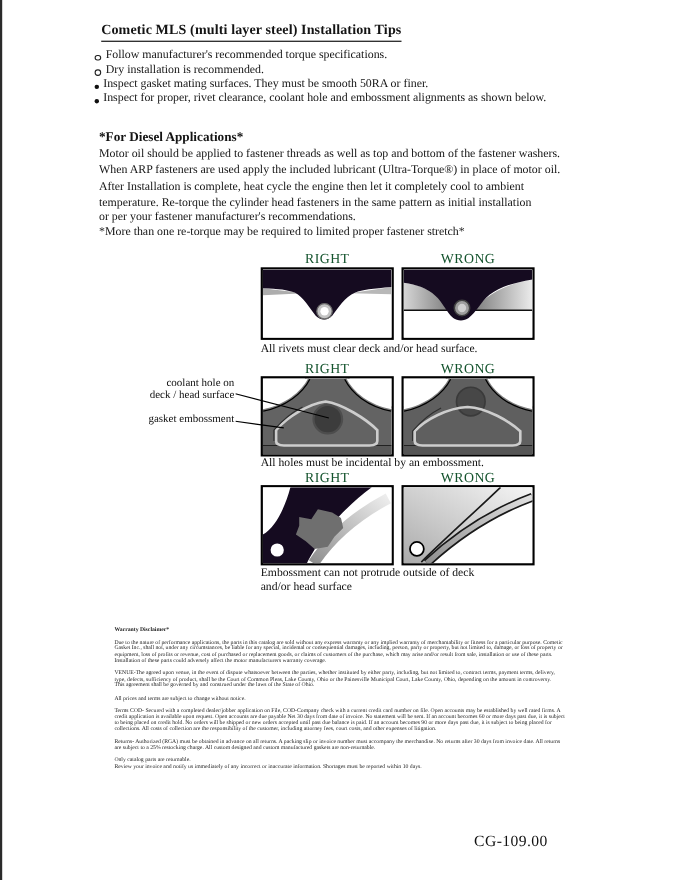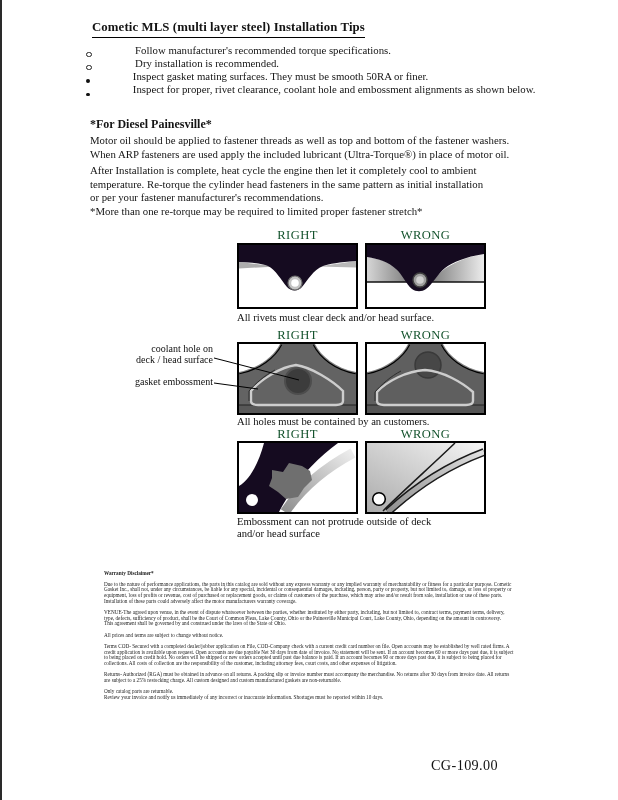--- a/index.html
+++ b/index.html
@@ -9,21 +9,21 @@
   }
   .edge-line { position:absolute; left:0; top:0; width:1.5px; height:800px; background:#2a2a2a; }
 
   .title {
     position:absolute; left:92px; top:20px;
     font-size:12.8px; font-weight:bold; letter-spacing:0.1px;
     border-bottom:1.8px solid #000; padding-bottom:2px; white-space:nowrap;
   }
 
   .bullets { position:absolute; left:86px; top:44px; font-size:10.8px; line-height:13.1px; width:470px; }
-  .bullet-row { display:flex; align-items:flex-end;gap:39px; }
+  .bullet-row { display:flex; align-items:center; }
   .b-marker { width:3.6px; height:3.6px; border:0.9px solid #222; border-radius:50%; margin:4.2px 4.5px 0 0; flex:none; }
   .sub { }
   .s-marker { width:3.8px; height:3.8px; background:#111; border-radius:50%; margin:4.4px 4px 0 0; flex:none; }
 
   .diesel-heading { position:absolute; left:90px; top:117px; font-size:12px; font-weight:bold; }
   .para { position:absolute; left:90px; width:440px; font-size:10.8px; line-height:13.6px; }
   .p1 { top:134px; }
   .p2 { top:164px; }
   .note { top:205px; }
   .preline { white-space:pre-line; }
@@ -73,21 +73,21 @@
     <div class="bullet-row sub">
       <span class="s-marker"></span>
       <span>Inspect gasket mating surfaces.  They must be smooth 50RA or finer.</span>
     </div>
     <div class="bullet-row sub">
       <span class="s-marker"></span>
       <span>Inspect for proper, rivet clearance, coolant hole and embossment alignments as shown below.</span>
     </div>
   </div>
 
-  <div class="diesel-heading">*For Diesel Painesville*</div>
+  <div class="diesel-heading">*For Diesel Applications*</div>
   <div class="para p1 preline">Motor oil should be applied to fastener threads as well as top and bottom of the fastener washers.
 When ARP fasteners are used apply the included lubricant (Ultra-Torque®) in place of motor oil.</div>
   <div class="para p2 preline">After Installation is complete, heat cycle the engine then let it completely cool to ambient
 temperature. Re-torque the cylinder head fasteners in the same pattern as initial installation
 or per your fastener manufacturer's recommendations.</div>
   <div class="para note">*More than one re-torque may be required to limited proper fastener stretch*</div>
 
   <div class="rw-label r1l">RIGHT</div>
   <div class="rw-label r1r">WRONG</div>
 
@@ -160,21 +160,21 @@
       <path d="M41,0 C35,12 20,24 0,28" stroke="#808080" stroke-width="2.4" fill="none"></path>
       <path d="M0,0 L41,0 C35,12 20,24 0,28 Z" fill="#ffffff"></path>
       <path d="M76,0 C82,12 96,24 117,28" stroke="#000000" stroke-width="4.8" fill="none"></path>
       <path d="M76,0 C82,12 96,24 117,28" stroke="#808080" stroke-width="2.4" fill="none"></path>
       <path d="M76,0 L117,0 L117,28 C96,24 82,12 76,0 Z" fill="#ffffff"></path>
       <circle cx="61" cy="21" r="13" fill="#474747" stroke="#3a3a3a" stroke-width="1.5"></circle>
       <path d="M10,57 L10,48 C20,37 40,27 58,26 C76,27 96,39 106,48 L106,57 C106,60 103,61 99,61 L17,61 C13,61 10,60 10,57 Z" fill="none" stroke="#cdcdcd" stroke-width="2.4"></path>
       <path d="M8,57 L8,48 C14,41 24,32 34,27" fill="none" stroke="#2e2e2e" stroke-width="1"></path>
     </svg>
   </div>
-  <div class="caption c2">All holes must be contained by an customers.</div>
+  <div class="caption c2">All holes must be incidental by an embossment.</div>
 
   <div class="rw-label r3l">RIGHT</div>
   <div class="rw-label r3r">WRONG</div>
 
   <div class="dbox b3 bl">
     <svg viewBox="0 0 117 69" preserveAspectRatio="none">
       <defs>
         <linearGradient id="g3r" x1="0" y1="1" x2="1" y2="0">
           <stop offset="0" stop-color="#8f8f8f"></stop>
             <stop offset="1" stop-color="#ededed"></stop>

